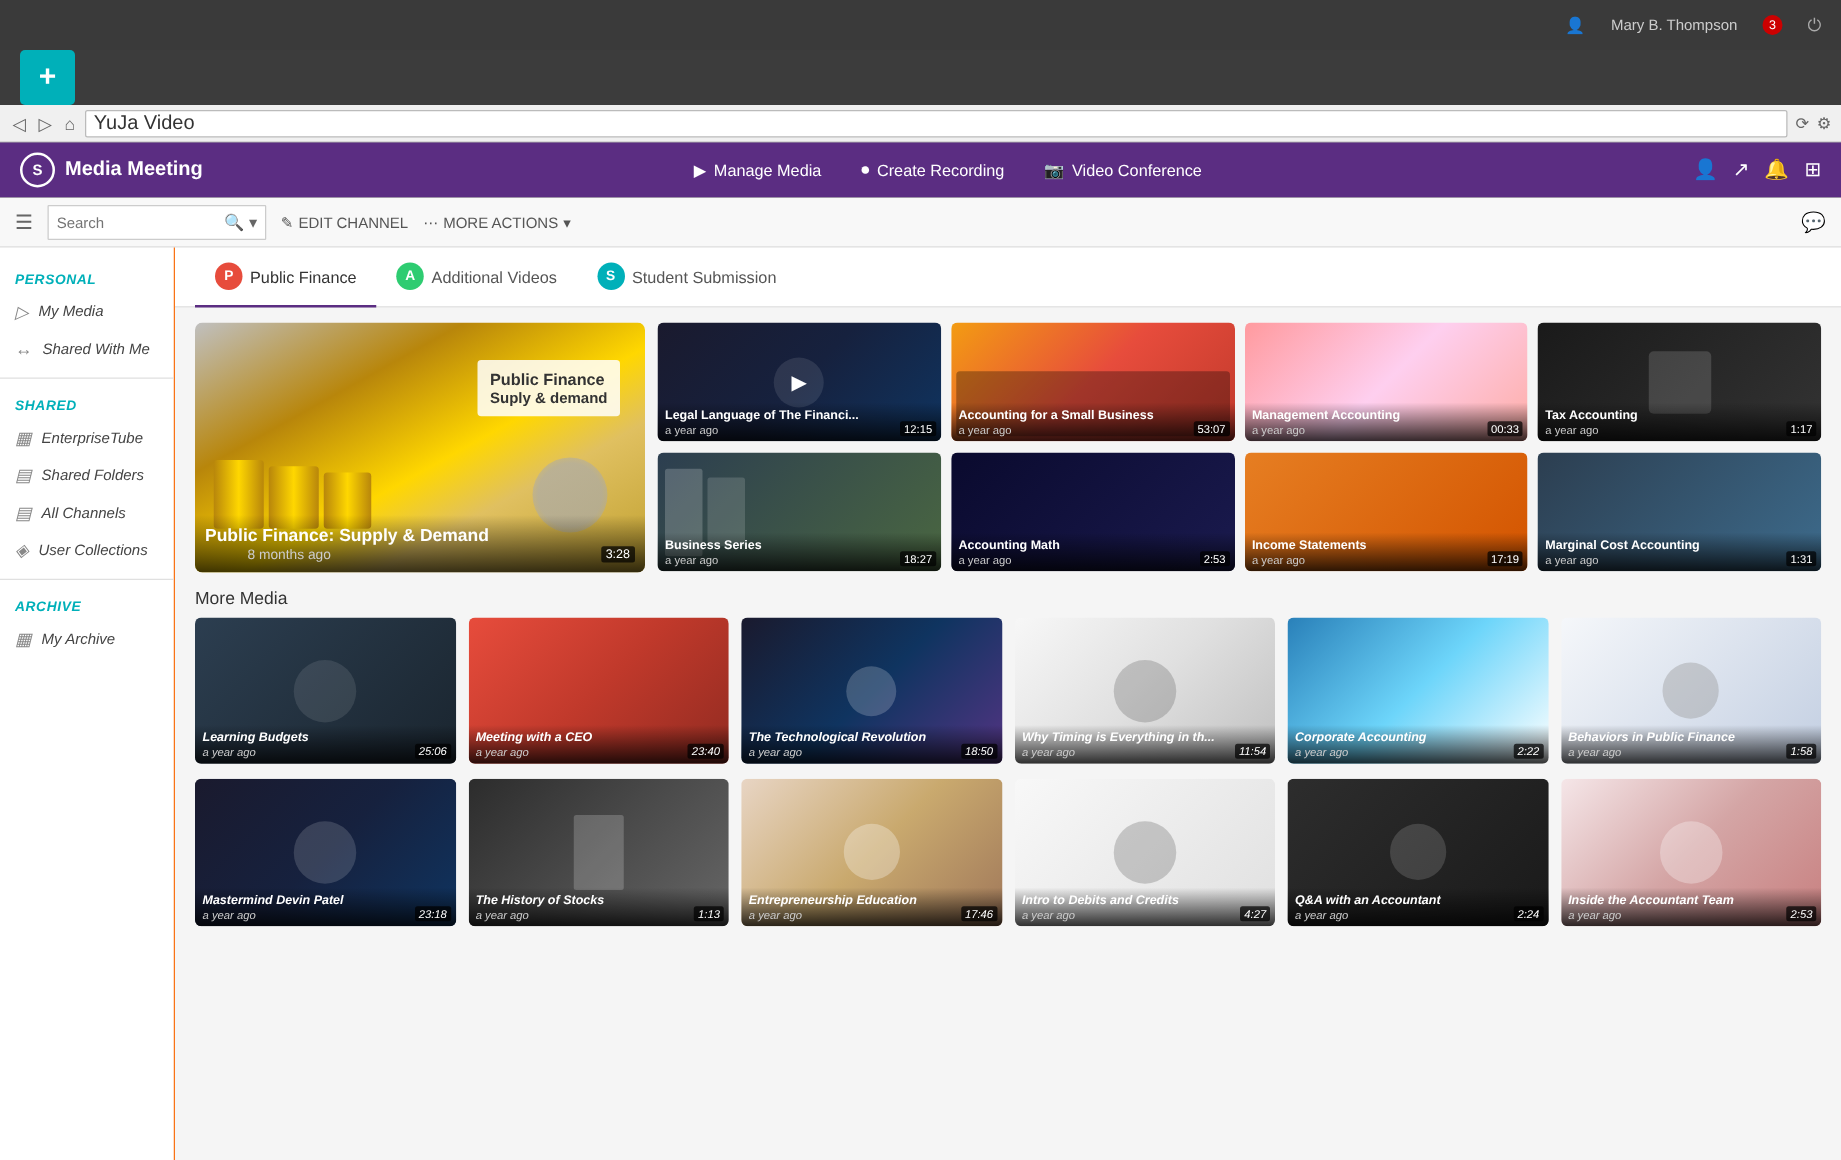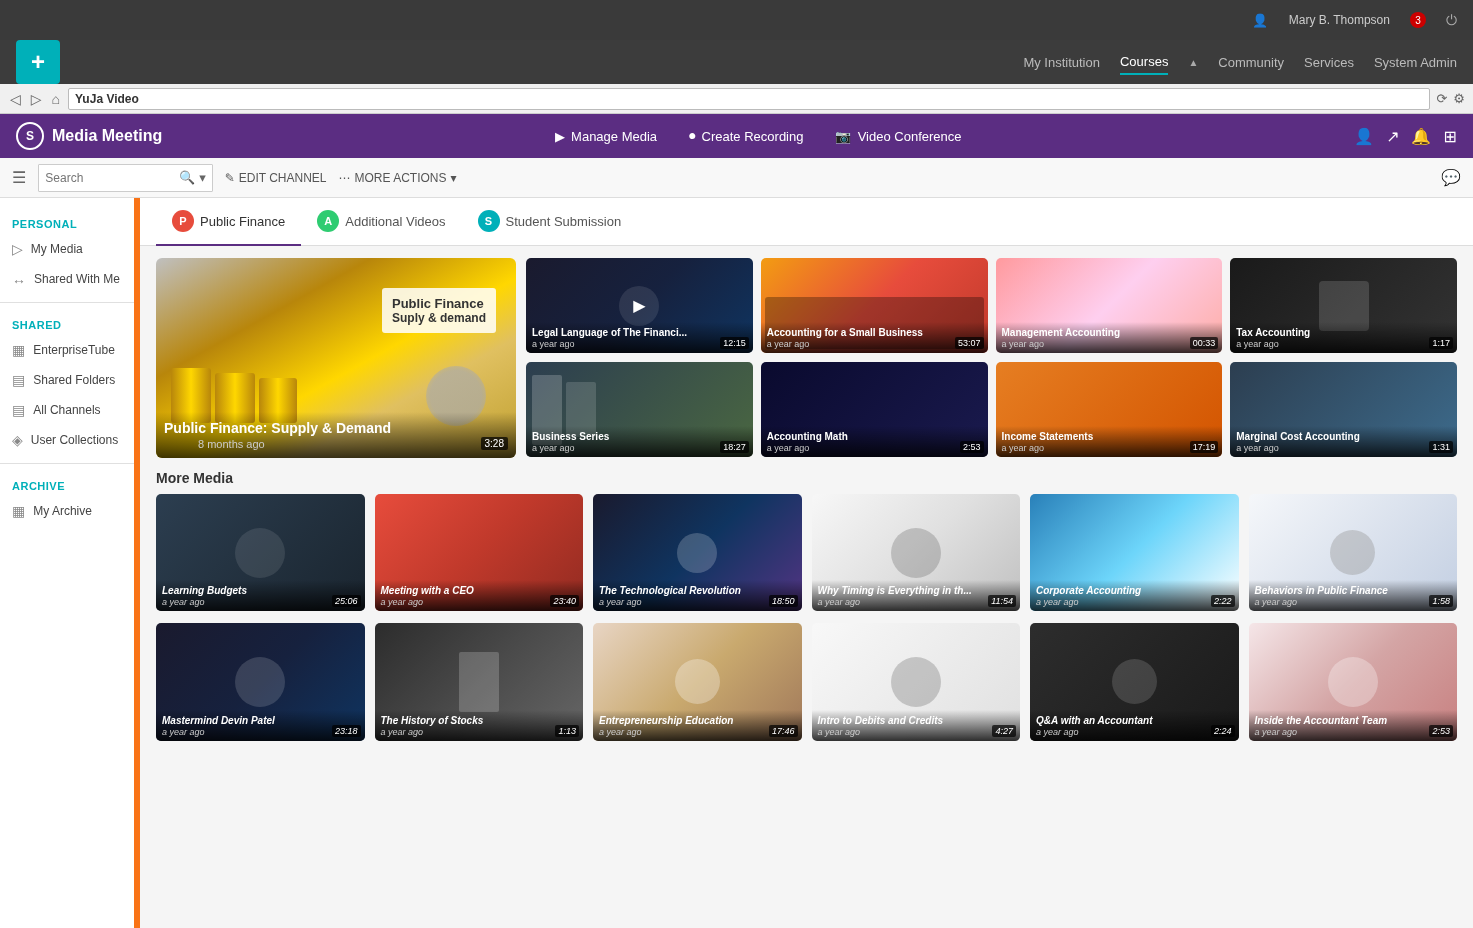--- a/index.html
+++ b/index.html
@@ -31,21 +31,21 @@
     .search-input { border: none; outline: none; font-size: 12px; width: 130px; }
     .search-btn { color: #666; cursor: pointer; }
     .edit-channel-btn { display: flex; align-items: center; gap: 4px; color: #555; font-size: 12px; cursor: pointer; }
     .more-actions-btn { display: flex; align-items: center; gap: 4px; color: #555; font-size: 12px; cursor: pointer; }
     .toolbar-right { display: flex; align-items: center; gap: 8px; margin-left: auto; }
 
     
     .main { background: white; flex: 1; display: flex; }
 
     
-    .sidebar { width: 140px; min-width: 140px; background: white; border-right: 6px solid #f97316; padding: 12px 0; }
+    .sidebar { width: 140px; min-width: 140px; background: white; border-right: 1px solid #f97316; padding: 12px 0; font-style: italic; }
     .sidebar-section-title { font-size: 11px; font-weight: bold; color: #00b0b9; padding: 8px 12px 4px; text-transform: uppercase; letter-spacing: 0.5px; }
     .sidebar-item { display: flex; align-items: center; gap: 8px; padding: 7px 12px; color: #444; font-size: 12px; cursor: pointer; }
     .sidebar-item .si-icon { font-size: 14px; color: #888; }
     .sidebar-divider { border: none; border-top: 1px solid #e0e0e0; margin: 8px 0; }
 
     
     .content { flex: 1; padding: 0; overflow-y: auto; background: #f5f5f5; }
 
     
     .tabs { display: flex; align-items: center; gap: 0; background: white; padding: 0 16px; border-bottom: 1px solid #ddd; }
@@ -65,21 +65,21 @@
     .featured-duration { position: absolute; bottom: 8px; right: 8px; background: rgba(0,0,0,0.7); color: white; font-size: 10px; padding: 1px 4px; border-radius: 2px; margin-top: 27px; }
 
     .side-grid { display: grid; grid-template-columns: repeat(4, 1fr); gap: 8px; flex: 1; }
     .video-card { position: relative; border-radius: 5px; overflow: hidden; cursor: pointer; background: #0f766e; height: 95px; }
     .video-card .vc-overlay { position: absolute; bottom: 0; left: 0; right: 0; background: linear-gradient(transparent, rgba(0,0,0,0.8)); padding: 4px 6px; }
     .video-card .vc-title { color: white; font-size: 10px; font-weight: bold; line-height: 1.3; }
     .video-card .vc-meta { color: #ccc; font-size: 9px; }
     .video-card .vc-duration { position: absolute; bottom: 4px; right: 4px; background: rgba(0,0,0,0.7); color: white; font-size: 9px; padding: 1px 3px; border-radius: 2px; }
 
     
-    .section-title { font-size: 14px; color: #333; margin: 8px 0; font-weight: bold; }
+    .section-title { font-size: 14px; color: #333; margin: 8px 0; font-weight: normal; }
     .more-grid { display: grid; grid-template-columns: repeat(6, 1fr); gap: 10px; margin-bottom: 12px; }
     .more-card { position: relative; border-radius: 5px; overflow: hidden; cursor: pointer; background: #333; aspect-ratio: 16/9; font-style: italic; }
     .more-card .mc-overlay { position: absolute; bottom: 0; left: 0; right: 0; background: linear-gradient(transparent, rgba(0,0,0,0.8)); padding: 4px 6px; }
     .more-card .mc-title { color: white; font-size: 10px; font-weight: bold; line-height: 1.3; }
     .more-card .mc-meta { color: #ccc; font-size: 9px; }
     .more-card .mc-duration { position: absolute; bottom: 4px; right: 4px; background: rgba(0,0,0,0.7); color: white; font-size: 9px; padding: 1px 3px; border-radius: 2px; }
     .thumb-2 { background: linear-gradient(135deg, #1a1a2e, #16213e); }
 
     
     .top-nav { background: #3a3a3a; display: flex; justify-content: flex-end; align-items: center; padding: 0 16px; height: 40px; gap: 20px; }
@@ -99,36 +99,28 @@
       <span style="background:#cc0000;color:white;border-radius:50%;width:16px;height:16px;display:inline-flex;align-items:center;justify-content:center;font-size:10px;">3</span>
       <span style="color:#aaa;font-size:14px;cursor:pointer;">⏻</span>
     </div>
   </div>
 
   <div style="background:#3c3c3c; display:flex; align-items:center; height:44px; padding:0 16px; gap:16px;">
     <div class="add-btn">
       <span>+</span>
     </div>
     <div style="flex:1;"></div>
-    <div style="display:flex; gap:20px; align-items:center;">
-      <span class="top-nav-item">My Institution</span>
-      <span class="top-nav-item active">Courses</span>
-      <span class="top-nav-caret">▲</span>
-      <span class="top-nav-item">Community</span>
-      <span class="top-nav-item">Services</span>
-      <span class="top-nav-item">System Admin</span>
-    </div>
   </div>
 
   <div class="address-row">
     <span class="address-nav-btn">◁</span>
     <span class="address-nav-btn">▷</span>
     <span class="address-nav-btn">⌂</span>
     <div class="address-box">
-      <span style="color:#333;font-size:12px;font-weight:bold;">YuJa Video</span>
+      <span style="color:#333;font-size:16px;">YuJa Video</span>
     </div>
     <span style="color:#666;font-size:13px;cursor:pointer;">⟳</span>
     <span style="color:#666;font-size:13px;cursor:pointer;">⚙</span>
   </div>
 
   <div class="app-header">
     <div class="app-logo">
       <div class="logo-circle">
           <span>S</span>
         </div>

